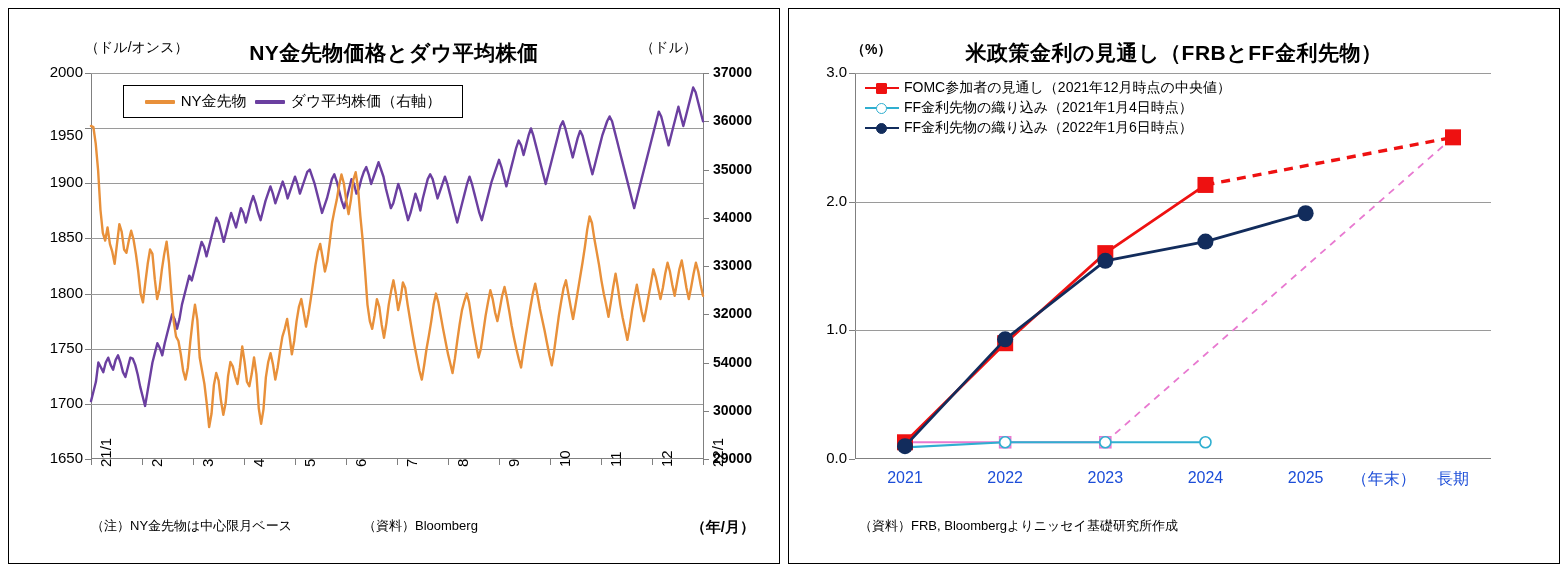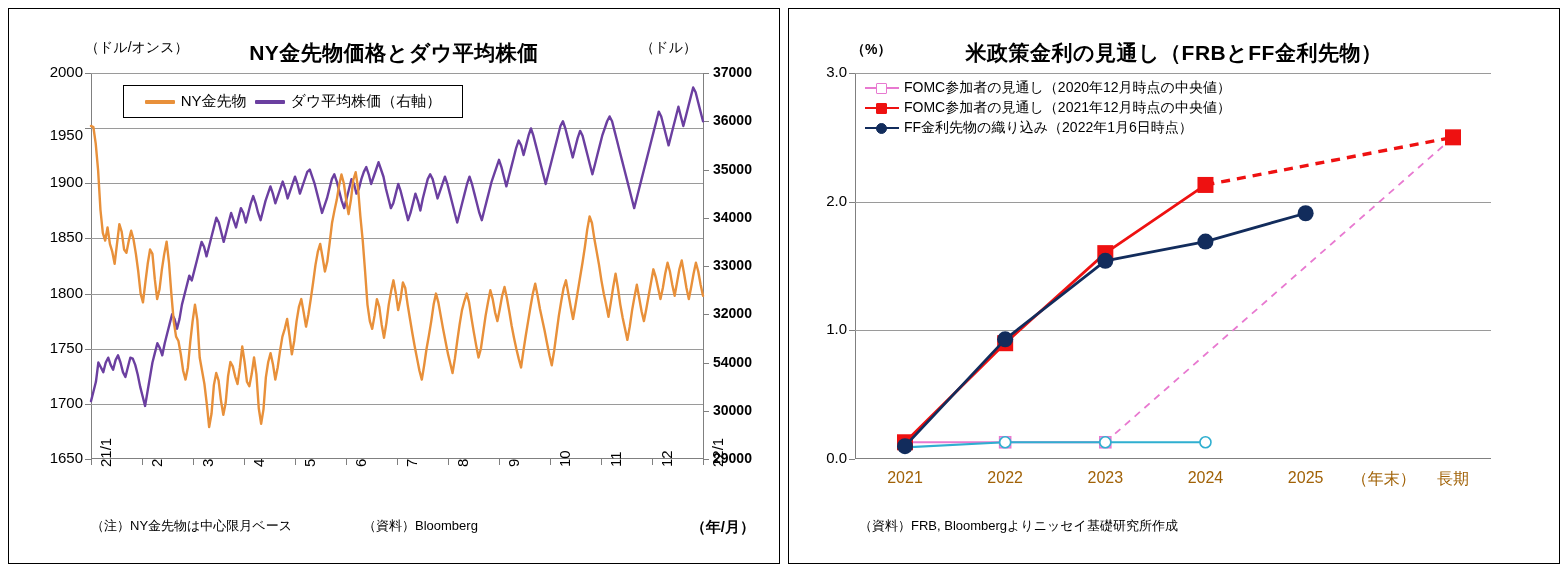--- a/index.html
+++ b/index.html
@@ -18,21 +18,21 @@
 
   .plot{position:absolute;box-sizing:border-box;}
   .plot .frame{position:absolute;inset:0;border-left:1px solid #808080;border-bottom:1px solid #808080;box-sizing:border-box;}
   .gridline{position:absolute;left:0;right:0;height:0;border-top:1px solid #9a9a9a;}
   .tickmark{position:absolute;width:6px;height:0;border-top:1px solid #808080;}
 
   .ylab{position:absolute;font-size:15px;color:#000;text-align:right;white-space:nowrap;}
   .ylab-r{position:absolute;font-size:14px;color:#000;text-align:left;white-space:nowrap;font-weight:bold;}
 
   .xlab-rot{position:absolute;font-size:15px;color:#000;white-space:nowrap;transform-origin:left top;transform:rotate(-90deg);}
-  .xlab{position:absolute;font-size:16px;color:#a16207;white-space:nowrap;text-align:center;}
+  .xlab{position:absolute;font-size:16px;color:#1d4ed8;white-space:nowrap;text-align:center;}
 
   .legend-box{position:absolute;border:1px solid #000;background:#fff;box-sizing:border-box;display:flex;align-items:center;justify-content:center;gap:24px;padding:0 10px;}
   .lg-item{display:flex;align-items:center;gap:6px;font-size:15px;color:#000;white-space:nowrap;}
   .lg-swatch{display:inline-block;width:30px;height:4px;border-radius:1px;}
 
   .note{position:absolute;font-size:13px;color:#000;white-space:nowrap;}
   .axis-caption{position:absolute;font-size:15px;font-weight:bold;color:#000;white-space:nowrap;}
 
   
   .rlegend{position:absolute;display:flex;flex-direction:column;gap:2px;}
@@ -217,32 +217,32 @@
           <div class="xlab" style="left: 152.157px; width: 100px; top: 446px;">2022</div>
           <div class="xlab" style="left: 252.315px; width: 100px; top: 446px;">2023</div>
           <div class="xlab" style="left: 352.472px; width: 100px; top: 446px;">2024</div>
           <div class="xlab" style="left: 452.63px; width: 100px; top: 446px;">2025</div>
           <div class="xlab" style="left: 600px; width: 100px; top: 446px;">長期</div>
           <div class="xlab" style="left: 530.63px; width: 100px; top: 446px;">（年末）</div>
         </div>
 
       <div class="rlegend" style="left:62px;top:56px;">
         <div class="rlg-item">
-          <span class="rlg-mark" id="rmk-0">
-              <span class="ln" style="background: rgb(232, 121, 208);"></span>
-              <span class="mk sq" style="background: rgb(255, 255, 255); border: 1.5px solid rgb(232, 121, 208);"></span>
-            </span>
-          <span>FOMC参加者の見通し（2020年12月時点の中央値）</span>
-        </div>
-        <div class="rlg-item">
           <span class="rlg-mark" id="rmk-1">
               <span class="ln" style="background: rgb(238, 17, 17);"></span>
               <span class="mk sq" style="background: rgb(238, 17, 17); border: 1px solid rgb(238, 17, 17);"></span>
             </span>
           <span>FOMC参加者の見通し（2021年12月時点の中央値）</span>
+        </div>
+        <div class="rlg-item">
+          <span class="rlg-mark" id="rmk-2">
+              <span class="ln" style="background: rgb(47, 175, 208);"></span>
+              <span class="mk ci" style="background: rgb(255, 255, 255); border: 1.5px solid rgb(47, 175, 208);"></span>
+            </span>
+          <span>FF金利先物の織り込み（2021年1月4日時点）</span>
         </div>
         <div class="rlg-item">
           <span class="rlg-mark" id="rmk-3">
               <span class="ln" style="background: rgb(18, 44, 92);"></span>
               <span class="mk ci" style="background: rgb(18, 44, 92); border: 1px solid rgb(18, 44, 92);"></span>
             </span>
           <span>FF金利先物の織り込み（2022年1月6日時点）</span>
         </div>
       </div>
 

